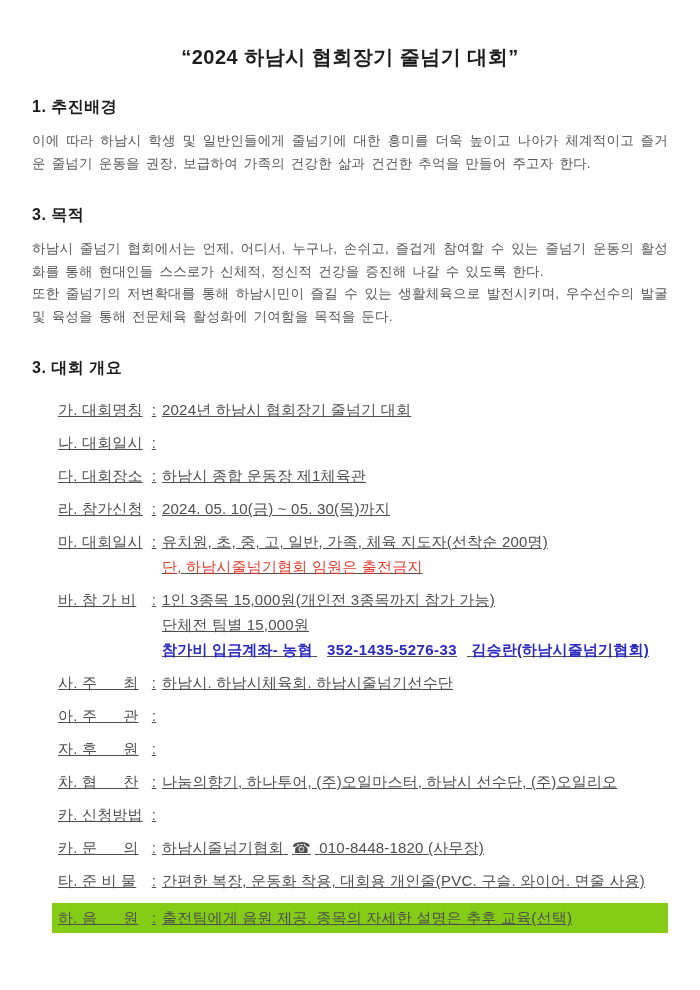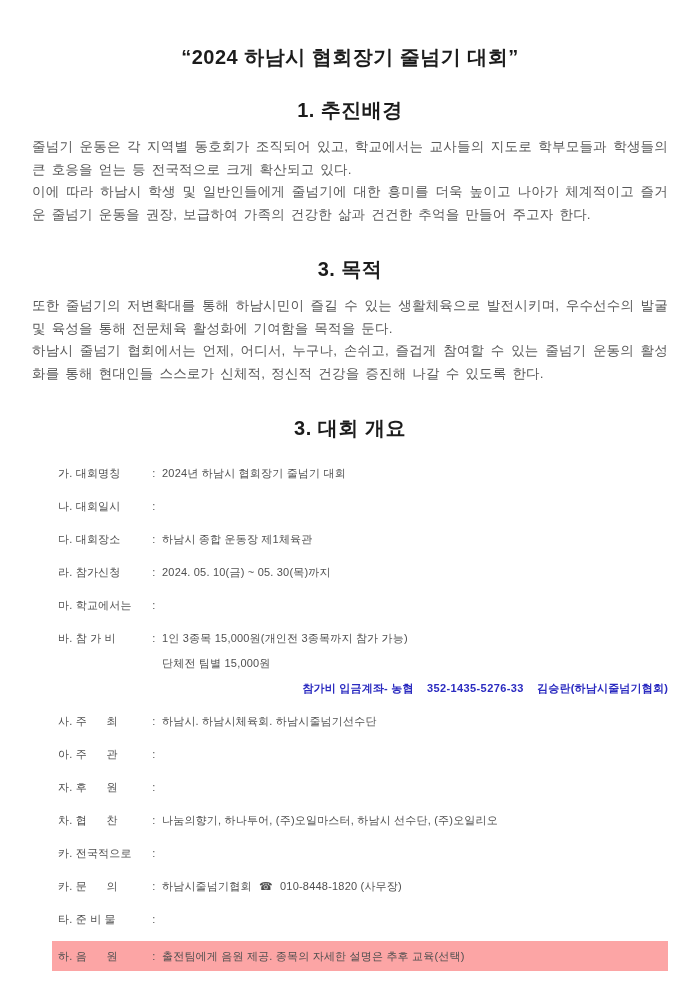--- a/index.html
+++ b/index.html
@@ -23,83 +23,82 @@
   }
   .doc-title {
     text-align: center;
     font-size: 20px;
     font-weight: 800;
     color: #1c1c1c;
     letter-spacing: 0.5px;
     margin: 4px 0 0 0;
   }
   .section-heading {
-    font-size: 20px;
+    font-size: 16px;
     font-weight: 800;
     color: #1c1c1c;
     letter-spacing: 0.5px;
     margin: 30px 0 12px 0;
-    text-align: center;
   }
   .section-heading.first { margin-top: 26px; }
   .para {
     font-size: 13.5px;
     line-height: 22.5px;
     color: #595959;
     text-align: justify;
     letter-spacing: 0.2px;
     word-spacing: 2px;
     margin: 0;
   }
   .overview-list {
     margin: 20px 0 0 26px;
   }
   .row {
     display: flex;
     align-items: flex-start;
-    font-size: 11px;
+    font-size: 15px;
     line-height: 22px;
     color: #4f4f4f;
     letter-spacing: 0.2px;
     margin-bottom: 11px;
+    text-decoration: underline;
   }
   .row-label {
     flex: 0 0 88px;
     white-space: pre;
   }
   .row-colon {
     flex: 0 0 16px;
     text-align: center;
   }
   .row-body { flex: 1; }
   .cont-line { margin-top: 3px; }
   .red-note  { color: #e23b2e; }
-  .blue-line { color: #2a2ac0; font-weight: 600; text-align: right; }
+  .blue-line { color: #2a2ac0; font-weight: 600; }
   .blue-line .account { font-weight: 700; margin: 0 10px; letter-spacing: 0.4px; }
   .row.highlighted {
-    background: #fca5a5;
+    background: #84cc16;
     margin-left: -6px;
     padding: 4px 6px 4px 6px;
   }
   .phone-glyph { margin: 0 4px; }
 </style>
 </head>
 <body>
 
 <div class="page">
 
   <h1 class="doc-title">“2024  하남시  협회장기  줄넘기  대회”</h1>
 
   <h2 class="section-heading first">1. 추진배경</h2>
-  <p class="para">줄넘기 운동은 각 지역별 동호회가 조직되어 있고, 학교에서는 교사들의 지도로 학부모들과 학생들의 큰 호응을 얻는 등 전국적으로 크게 확산되고 있다.</p>
   <p class="para">이에 따라 하남시 학생 및 일반인들에게 줄넘기에 대한 흥미를 더욱 높이고 나아가 체계적이고 즐거운 줄넘기 운동을 권장, 보급하여 가족의 건강한 삶과 건건한 추억을 만들어 주고자 한다.</p>
 
   <h2 class="section-heading">3. 목적</h2>
+  <p class="para">하남시 줄넘기 협회에서는 언제, 어디서, 누구나, 손쉬고, 즐겁게 참여할 수 있는 줄넘기 운동의 활성화를 통해 현대인들 스스로가 신체적, 정신적 건강을 증진해 나갈 수 있도록 한다.</p>
   <p class="para">또한 줄넘기의 저변확대를 통해 하남시민이 즐길 수 있는 생활체육으로 발전시키며, 우수선수의 발굴 및 육성을 통해 전문체육 활성화에 기여함을 목적을 둔다.</p>
-  <p class="para">하남시 줄넘기 협회에서는 언제, 어디서, 누구나, 손쉬고, 즐겁게 참여할 수 있는 줄넘기 운동의 활성화를 통해 현대인들 스스로가 신체적, 정신적 건강을 증진해 나갈 수 있도록 한다.</p>
 
   <h2 class="section-heading">3. 대회 개요</h2>
 
   <div class="overview-list">
 
     <div class="row">
       <span class="row-label">가. 대회명칭</span>
       <span class="row-colon">:</span>
       <span class="row-body">2024년 하남시 협회장기 줄넘기 대회</span>
     </div>
@@ -115,22 +114,26 @@
       <span class="row-body">하남시 종합 운동장 제1체육관</span>
     </div>
 
     <div class="row">
       <span class="row-label">라. 참가신청</span>
       <span class="row-colon">:</span>
       <span class="row-body">2024. 05. 10(금) ~ 05. 30(목)까지</span>
     </div>
 
     <div class="row">
-      <span class="row-label">마. 학교에서는</span>
+      <span class="row-label">마. 대회일시</span>
       <span class="row-colon">:</span>
+      <span class="row-body">
+        <span>유치원, 초, 중, 고, 일반, 가족, 체육 지도자(선착순 200명)</span>
+        <div class="cont-line red-note">단, 하남시줄넘기협회 임원은 출전금지</div>
+      </span>
     </div>
 
     <div class="row">
       <span class="row-label">바. 참 가 비</span>
       <span class="row-colon">:</span>
       <span class="row-body">
         <span>1인 3종목 15,000원(개인전 3종목까지 참가 가능)</span>
         <div class="cont-line">단체전 팀별 15,000원</div>
         <div class="cont-line blue-line">
           <span>참가비 입금계좌- 농협</span>
@@ -156,37 +159,38 @@
       <span class="row-colon">:</span>
     </div>
 
     <div class="row">
       <span class="row-label">차. 협      찬</span>
       <span class="row-colon">:</span>
       <span class="row-body">나눔의향기, 하나투어, (주)오일마스터, 하남시 선수단, (주)오일리오</span>
     </div>
 
     <div class="row">
-      <span class="row-label">카. 전국적으로</span>
+      <span class="row-label">카. 신청방법</span>
       <span class="row-colon">:</span>
     </div>
 
     <div class="row">
       <span class="row-label">카. 문      의</span>
       <span class="row-colon">:</span>
       <span class="row-body">
         <span>하남시줄넘기협회</span>
         <span class="phone-glyph">☎</span>
         <span>010-8448-1820 (사무장)</span>
       </span>
     </div>
 
     <div class="row">
       <span class="row-label">타. 준 비 물</span>
       <span class="row-colon">:</span>
+      <span class="row-body">간편한 복장, 운동화 착용, 대회용 개인줄(PVC. 구슬. 와이어. 면줄 사용)</span>
     </div>
 
     <div class="row highlighted">
       <span class="row-label">하. 음      원</span>
       <span class="row-colon">:</span>
       <span class="row-body">출전팀에게 음원 제공. 종목의 자세한 설명은 추후 교육(선택)</span>
     </div>
 
   </div>
 </div>

